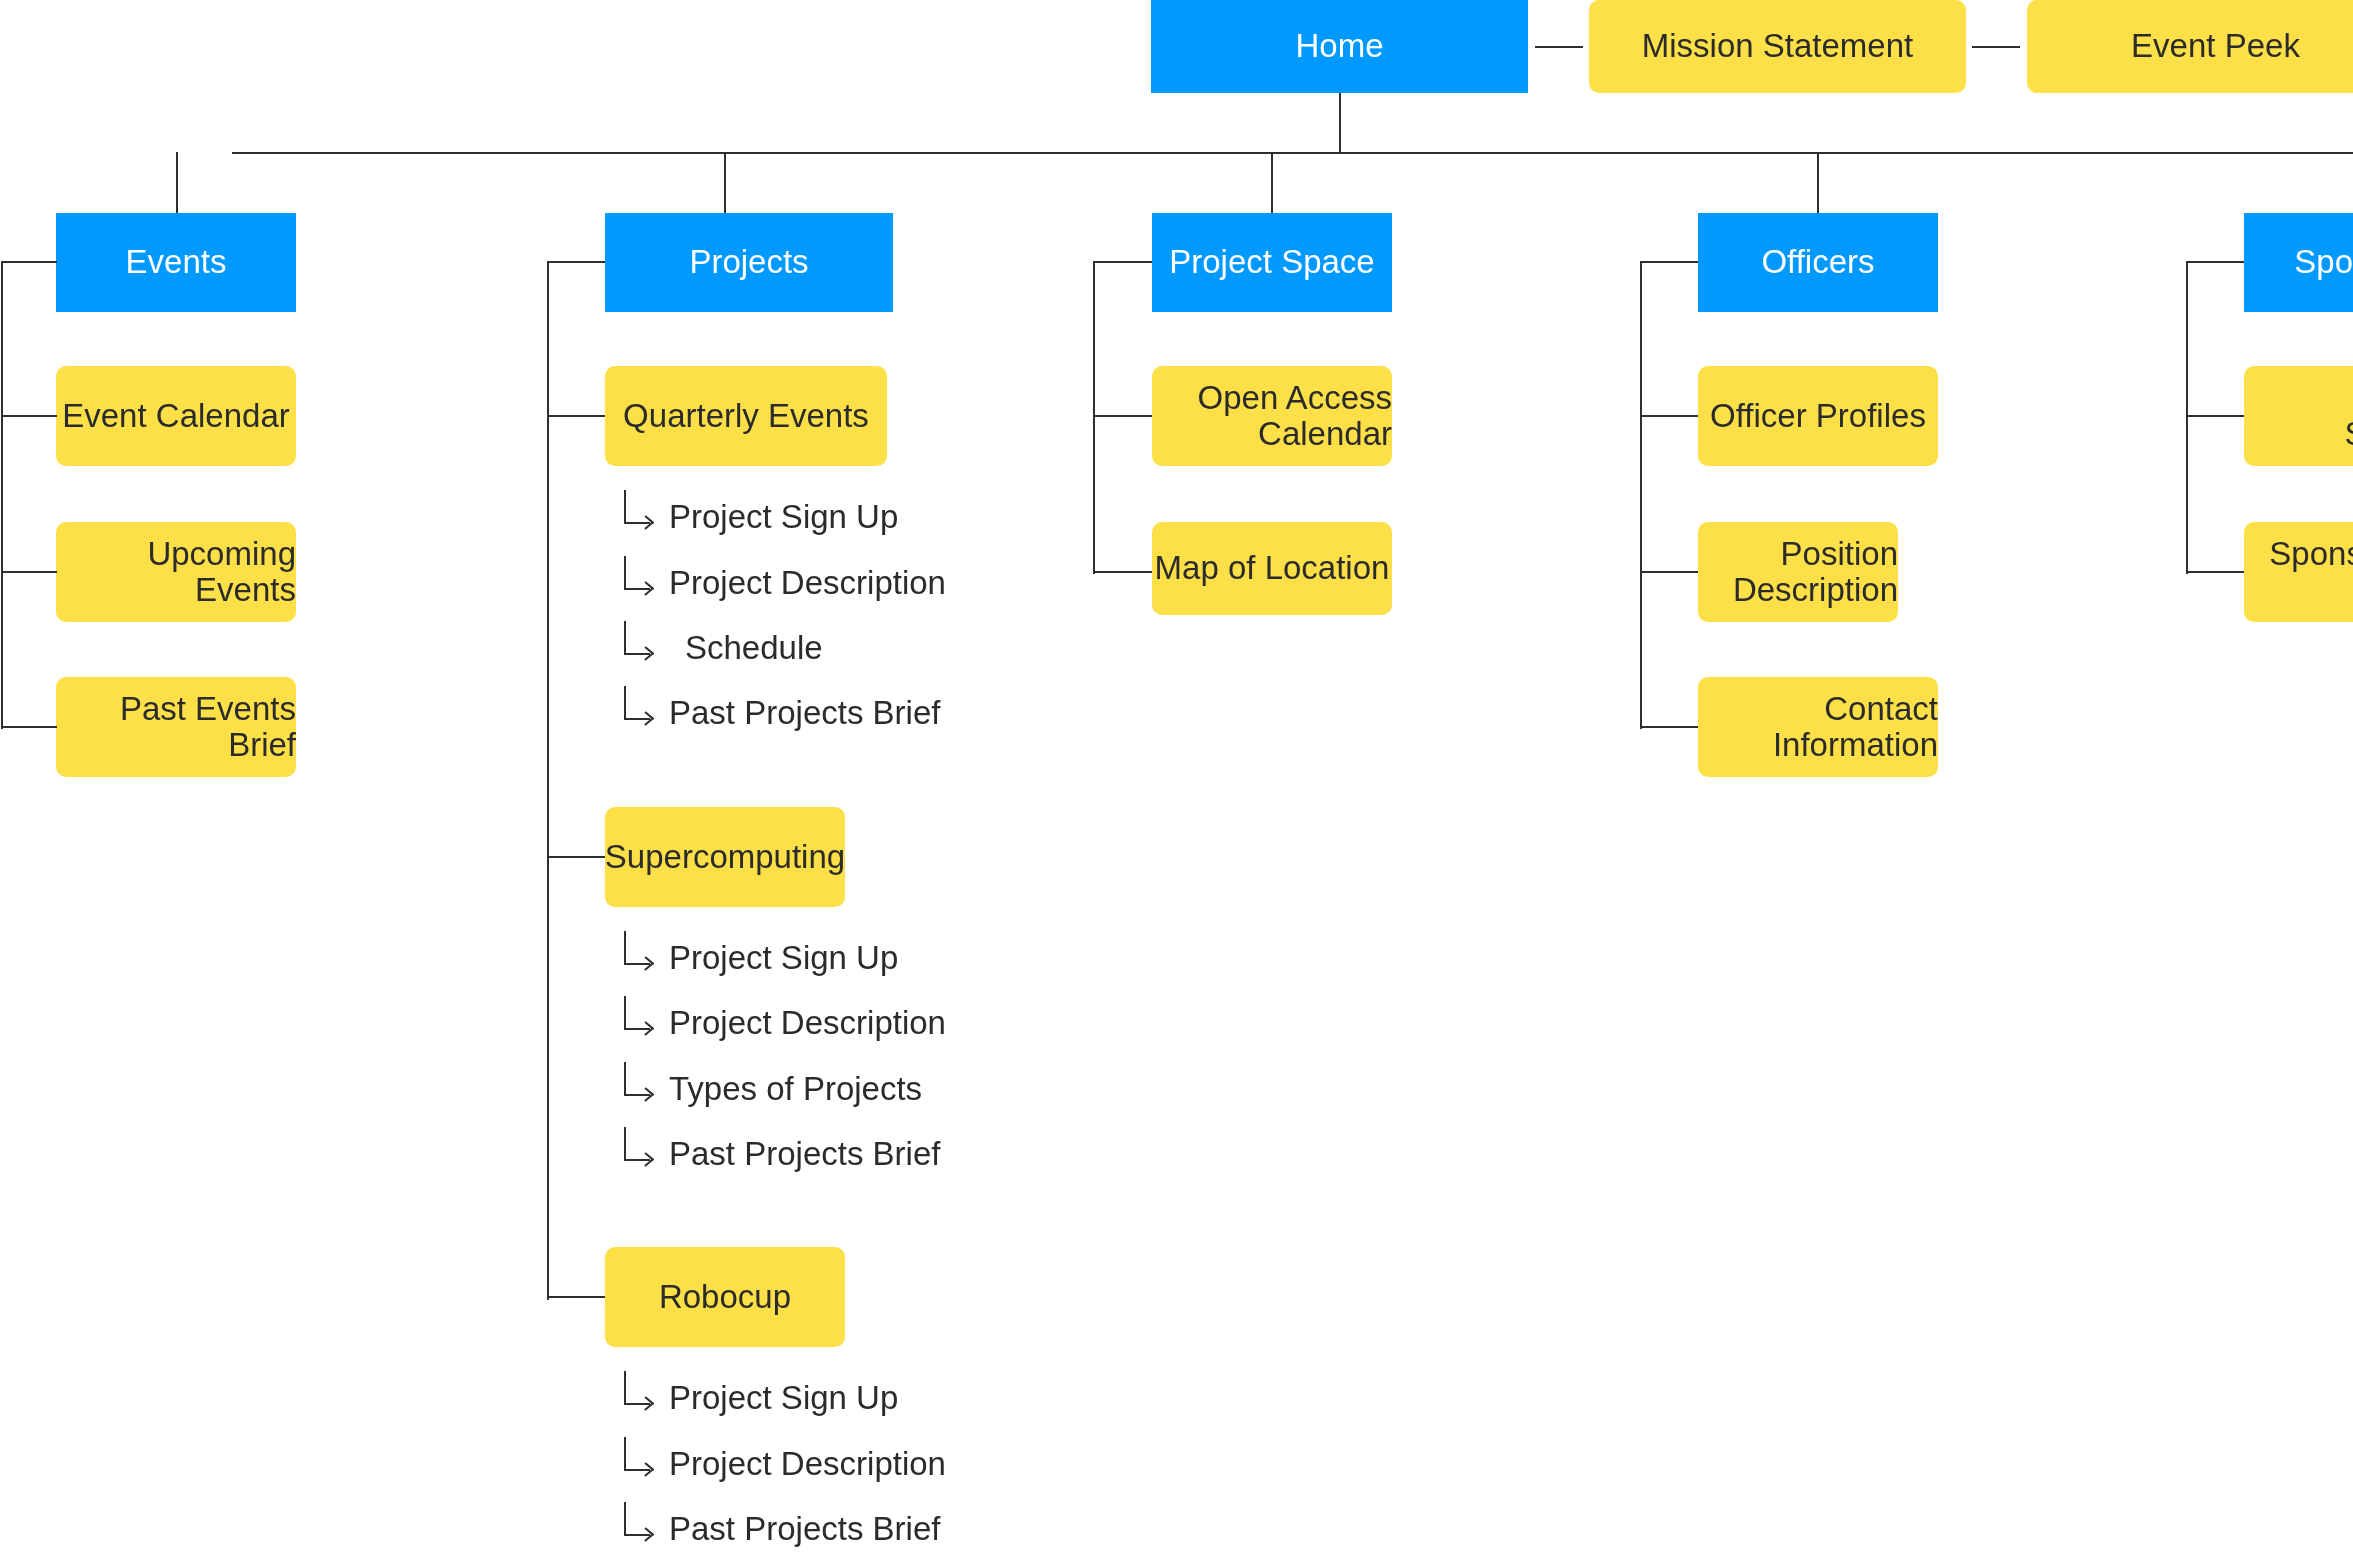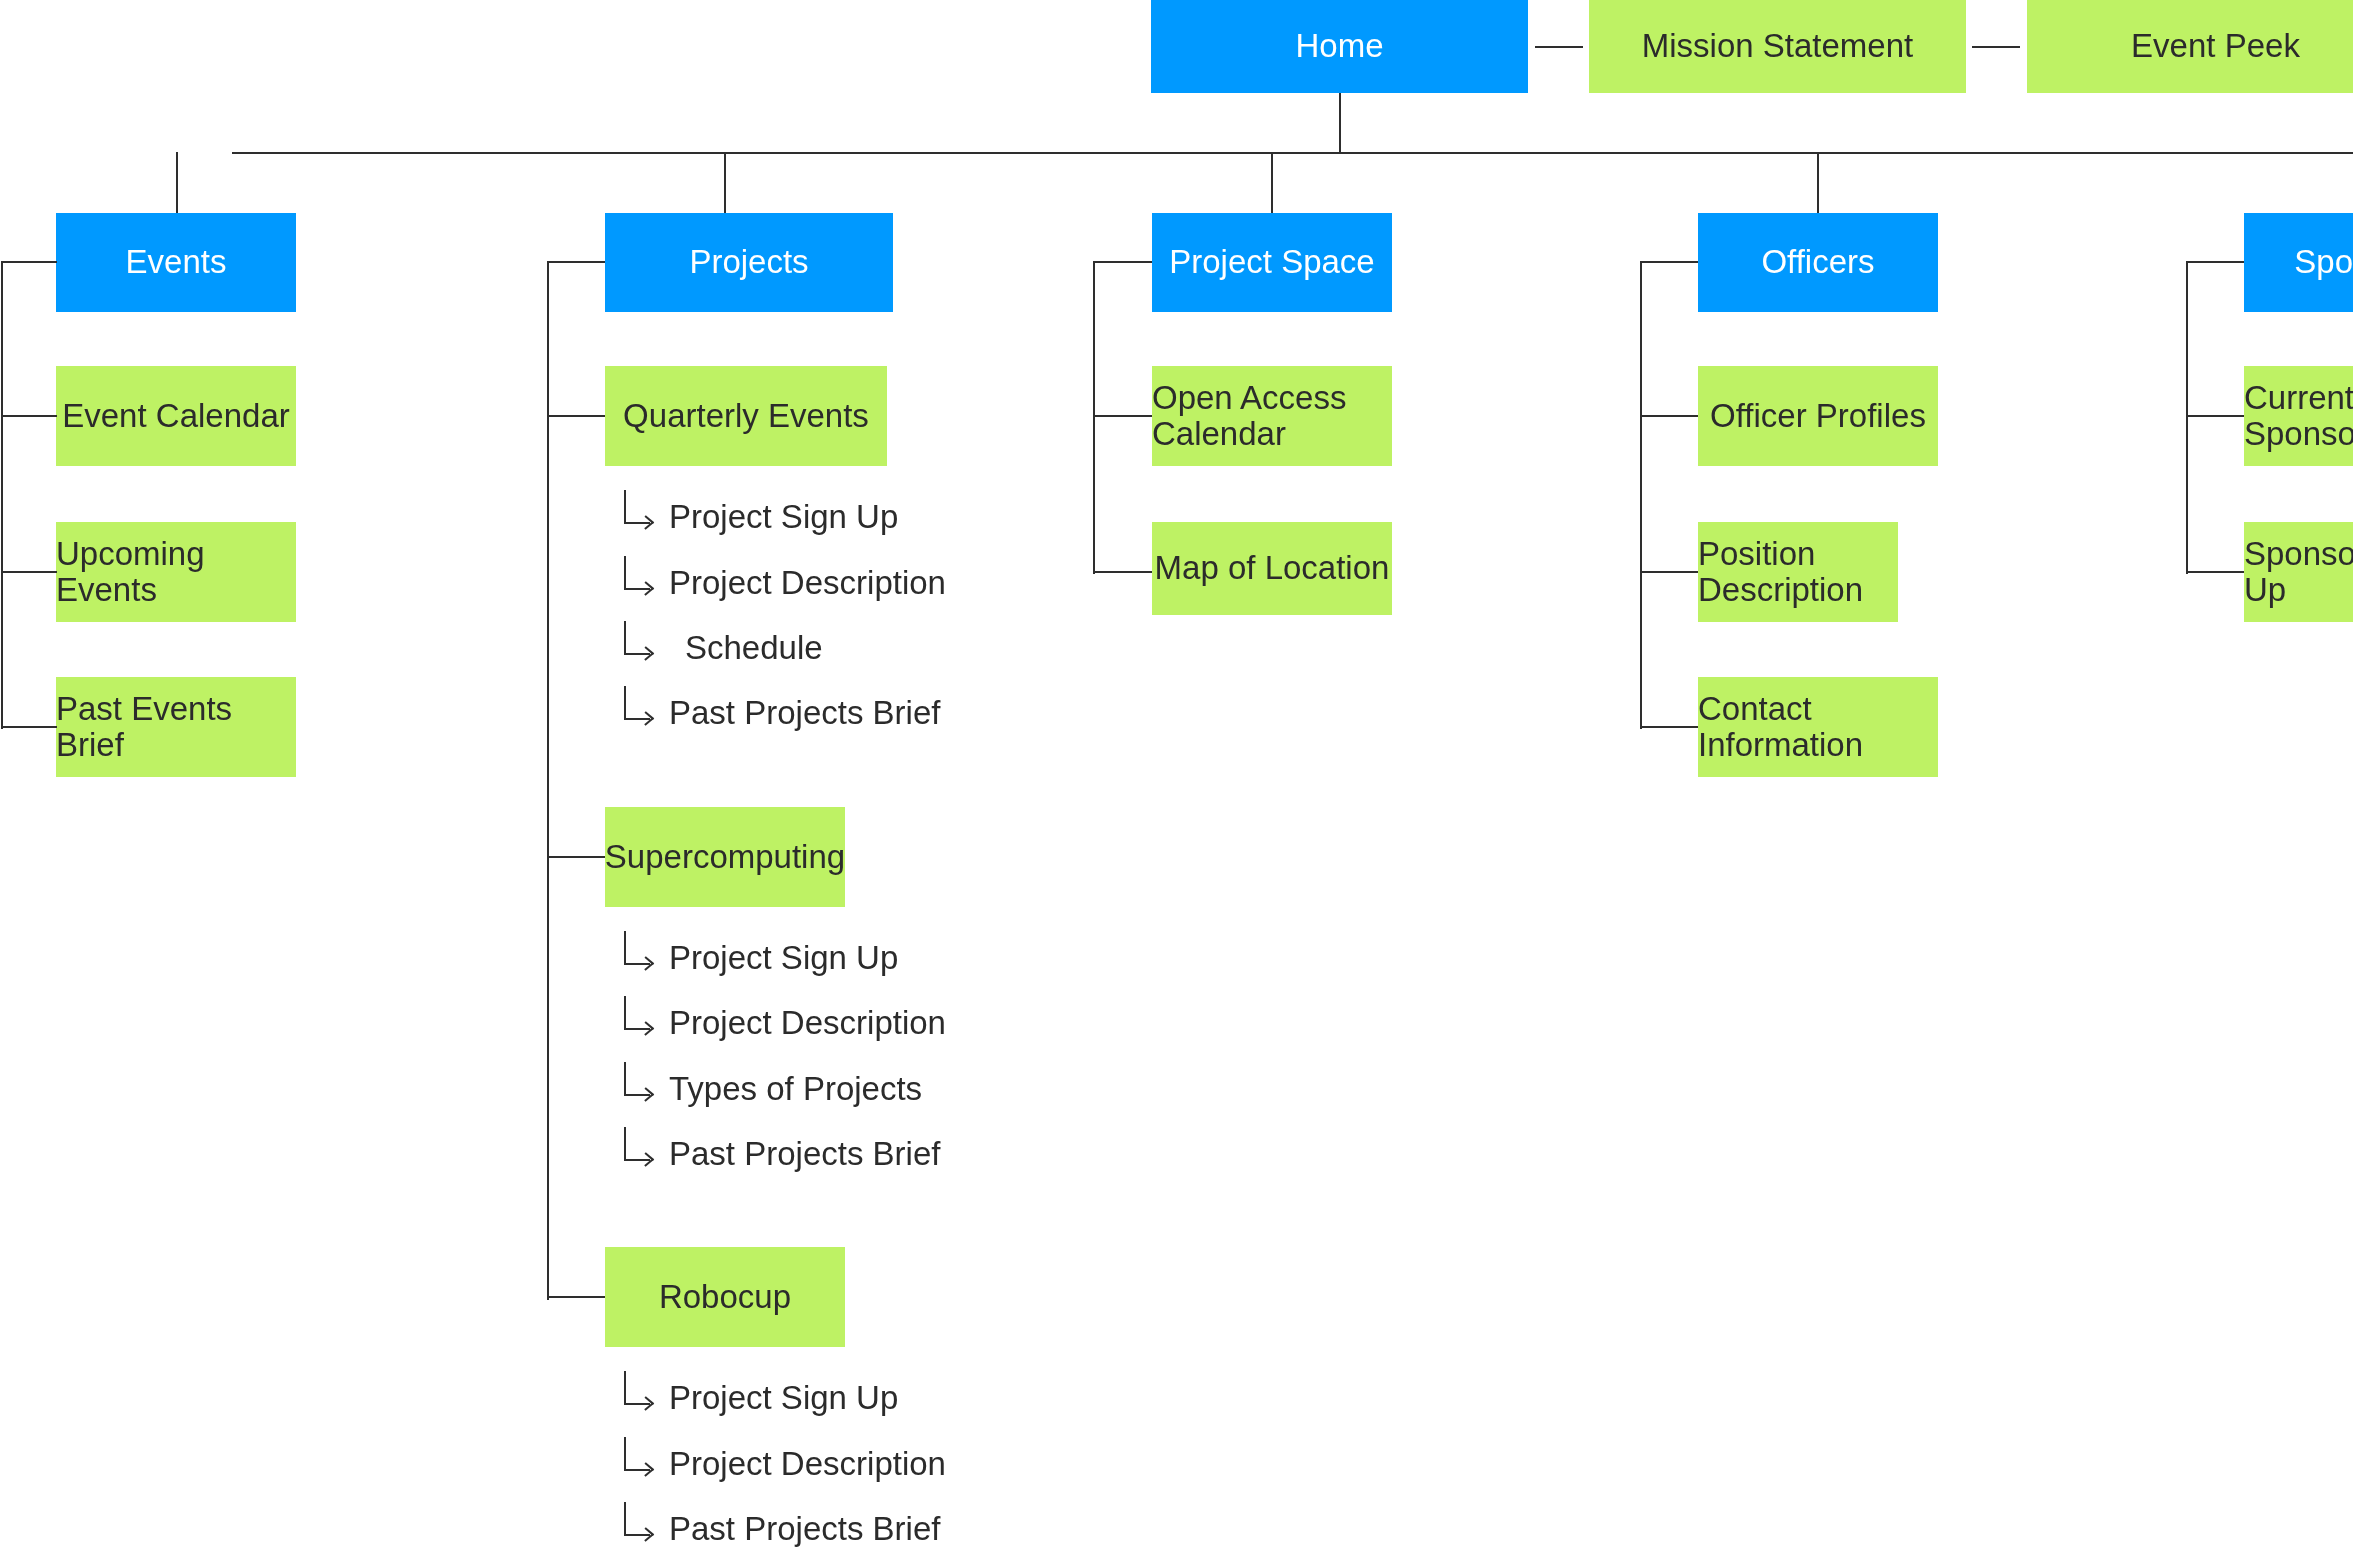--- a/index.html
+++ b/index.html
@@ -1,22 +1,22 @@
 <!DOCTYPE html>
 <html style="font-size:7.5px"><head>
 <meta charset="utf-8">
 <style>
   html,body{margin:0;padding:0;background:#fff;}
   body{font-family:"Liberation Sans",sans-serif;}
   #stage{position:relative;width:3259px;height:1561px;background:#ffffff;overflow:hidden;}
 
   .box{position:absolute;display:flex;align-items:center;justify-content:center;
-       box-sizing:border-box;text-align:left;line-height:1.1;}
+       box-sizing:border-box;text-align:right;line-height:1.1;}
   .box.primary{background:#0099ff;color:#ffffff;font-size:33px;font-weight:400;}
-  .box.secondary{background:#bef264;color:#2b2b2b;font-size:33px;font-weight:400;}
+  .box.secondary{background:#fde047;color:#2b2b2b;font-size:33px;font-weight:400;border-radius:10px;}
 
   .line{position:absolute;background:#2e2e2e;}
   .line.h{height:2.4px;}
   .line.v{width:2.4px;}
 
   .subitem{position:absolute;display:flex;align-items:center;white-space:nowrap;}
   .sub-arrow{position:relative;width:31px;height:45px;flex:0 0 31px;margin-right:14px;}
   .sub-arrow .stem{position:absolute;left:0;top:0;width:2.4px;height:34px;background:#2e2e2e;}
   .sub-arrow .bar{position:absolute;left:0;top:32px;width:26px;height:2.4px;background:#2e2e2e;}
   .sub-arrow .headA{position:absolute;left:21px;top:25px;width:11.3px;height:2.4px;background:#2e2e2e;

